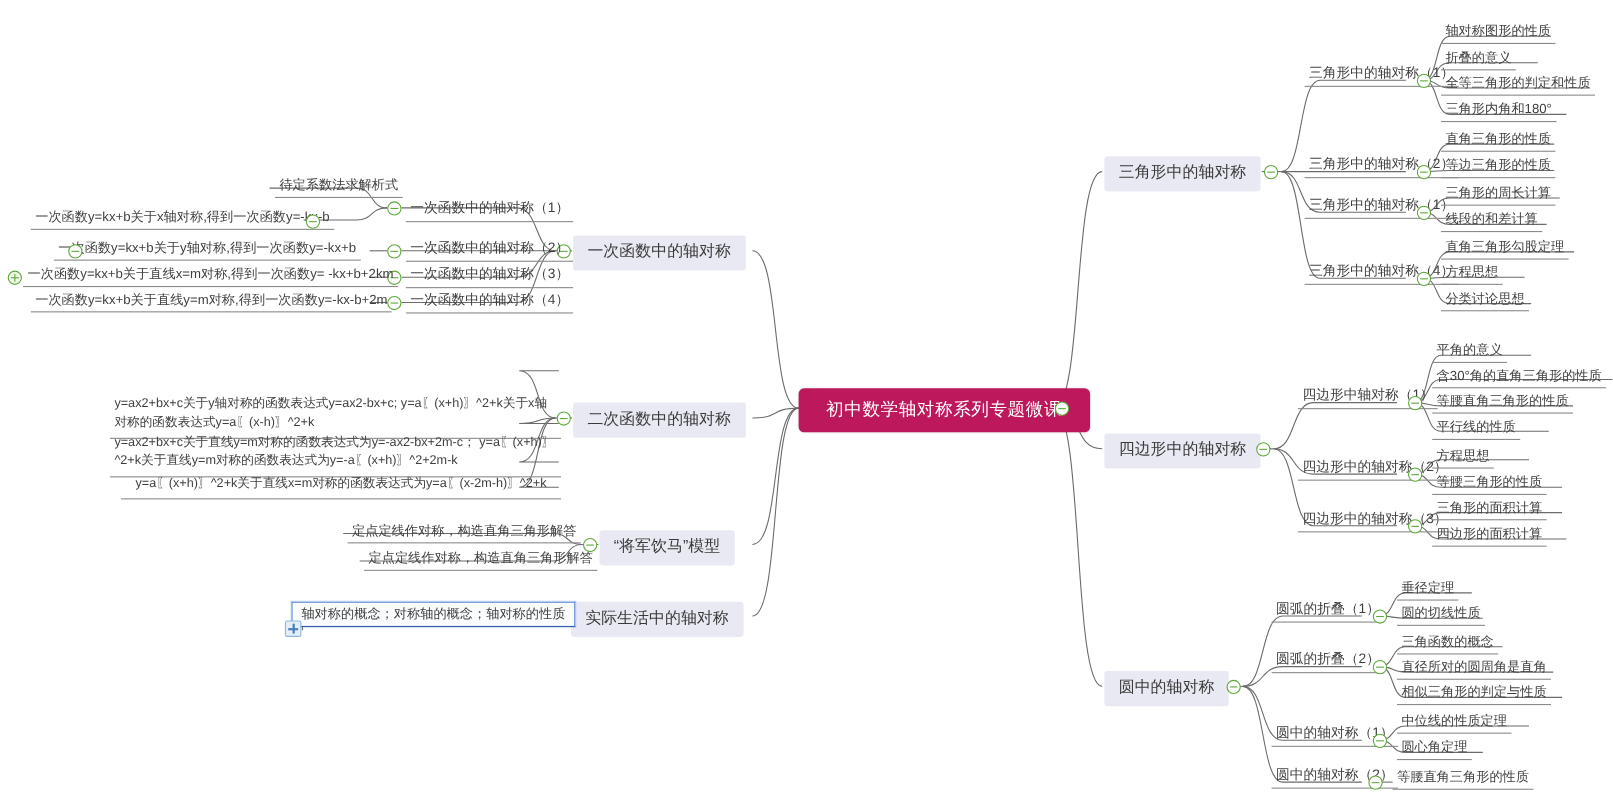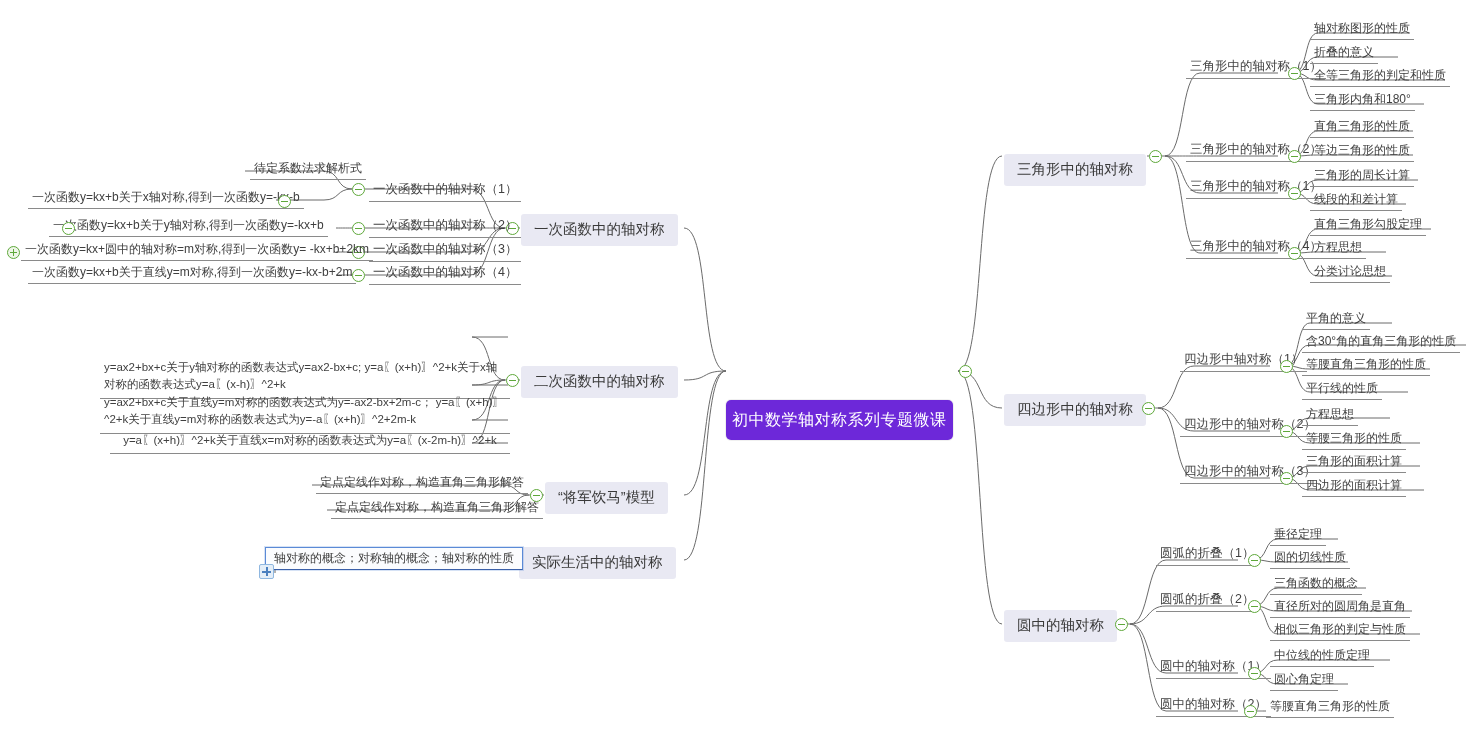--- a/index.html
+++ b/index.html
@@ -18,28 +18,27 @@
   .node{
     position:absolute;
     white-space:nowrap;
     color:#333333;
     line-height:1.35;
     box-sizing:border-box;
   }
 
   
   .root{
-    background:#6d28d9;
+    background:#be185d;
     color:#ffffff;
     border-radius:5px;
     font-size:16px;
-    padding:9px 6px;
+    padding:9px 25px;
     letter-spacing:.5px;
     box-shadow:0 0 0 1px rgba(0,0,0,.06);
-    margin-top:47px;
   }
 
   
   .lvl1{
     background:#e9e9f3;
     border-radius:3px;
     font-size:14.5px;
     padding:6px 13px;
     color:#3a3a3a;
   }
@@ -212,21 +211,21 @@
 
       <path d="M518,560 C512,560 512,560 505,560"></path>
       <path d="M505,560 L275,560"></path>
       <path d="M275,560 L275,573"></path>
     </g>
   </svg>
 
   <div class="node root" style="left:726px;top:353px;">初中数学轴对称系列专题微课</div>
   <div class="badge" style="left:959px;top:365px;"></div>
 
-  <div class="node lvl1" style="left:1004px;top:154px;">三角形中的轴对称</div>
+  <div class="node lvl1" style="left:1004px;top:142px;">三角形中的轴对称</div>
   <div class="badge" style="left:1149px;top:150px;"></div>
 
   <div class="node lvl2" style="left:1186px;top:58px;">三角形中的轴对称（1）</div>
   <div class="badge" style="left:1288px;top:67px;"></div>
   <div class="node lvl3" style="left:1310px;top:20px;">轴对称图形的性质</div>
   <div class="node lvl3" style="left:1310px;top:44px;">折叠的意义</div>
   <div class="node lvl3" style="left:1310px;top:67px;">全等三角形的判定和性质</div>
   <div class="node lvl3" style="left:1310px;top:91px;">三角形内角和180°</div>
 
   <div class="node lvl2" style="left:1186px;top:141px;">三角形中的轴对称（2）</div>
@@ -297,21 +296,21 @@
   <div class="node lvl3" style="left:28px;top:189px;">一次函数y=kx+b关于x轴对称,得到一次函数y=-kx-b</div>
   <div class="badge" style="left:278px;top:195px;"></div>
 
   <div class="node lvl2" style="left:369px;top:217px;">一次函数中的轴对称（2）</div>
   <div class="badge" style="left:352px;top:222px;"></div>
   <div class="node lvl3" style="left:49px;top:217px;">一次函数y=kx+b关于y轴对称,得到一次函数y=-kx+b</div>
   <div class="badge" style="left:62px;top:222px;"></div>
 
   <div class="node lvl2" style="left:369px;top:241px;">一次函数中的轴对称（3）</div>
   <div class="badge" style="left:352px;top:246px;"></div>
-  <div class="node lvl3" style="left:21px;top:241px;">一次函数y=kx+圆中的轴对称=m对称,得到一次函数y= -kx+b+2km</div>
+  <div class="node lvl3" style="left:21px;top:241px;">一次函数y=kx+b关于直线x=m对称,得到一次函数y= -kx+b+2km</div>
   <div class="badge plus" style="left:7px;top:246px;"></div>
 
   <div class="node lvl2" style="left:369px;top:264px;">一次函数中的轴对称（4）</div>
   <div class="badge" style="left:352px;top:269px;"></div>
   <div class="node lvl3" style="left:28px;top:264px;">一次函数y=kx+b关于直线y=m对称,得到一次函数y=-kx-b+2m</div>
 
   <div class="node lvl1" style="left:521px;top:366px;">二次函数中的轴对称</div>
   <div class="badge" style="left:506px;top:374px;"></div>
 
   <div class="node formula" style="left:100px;top:358px;width:410px;">y=ax2+bx+c关于y轴对称的函数表达式y=ax2-bx+c; y=a〖(x+h)〗^2+k关于x轴对称的函数表达式y=a〖(x-h)〗^2+k</div>

